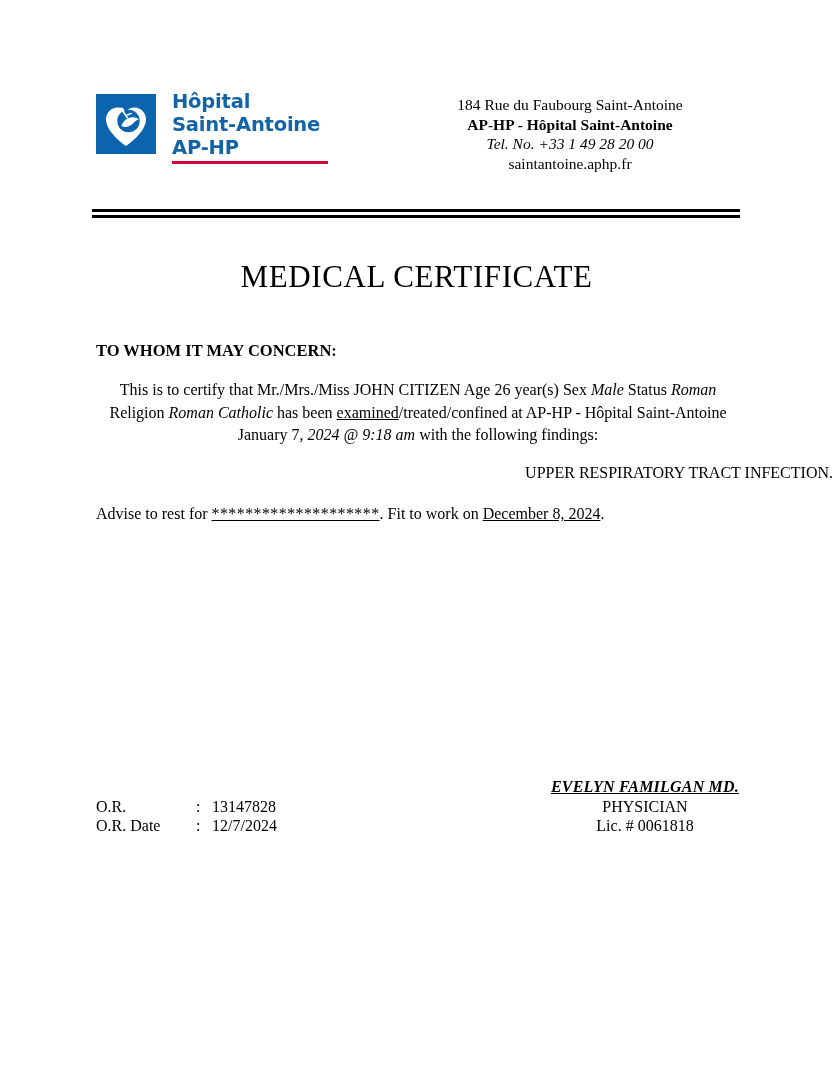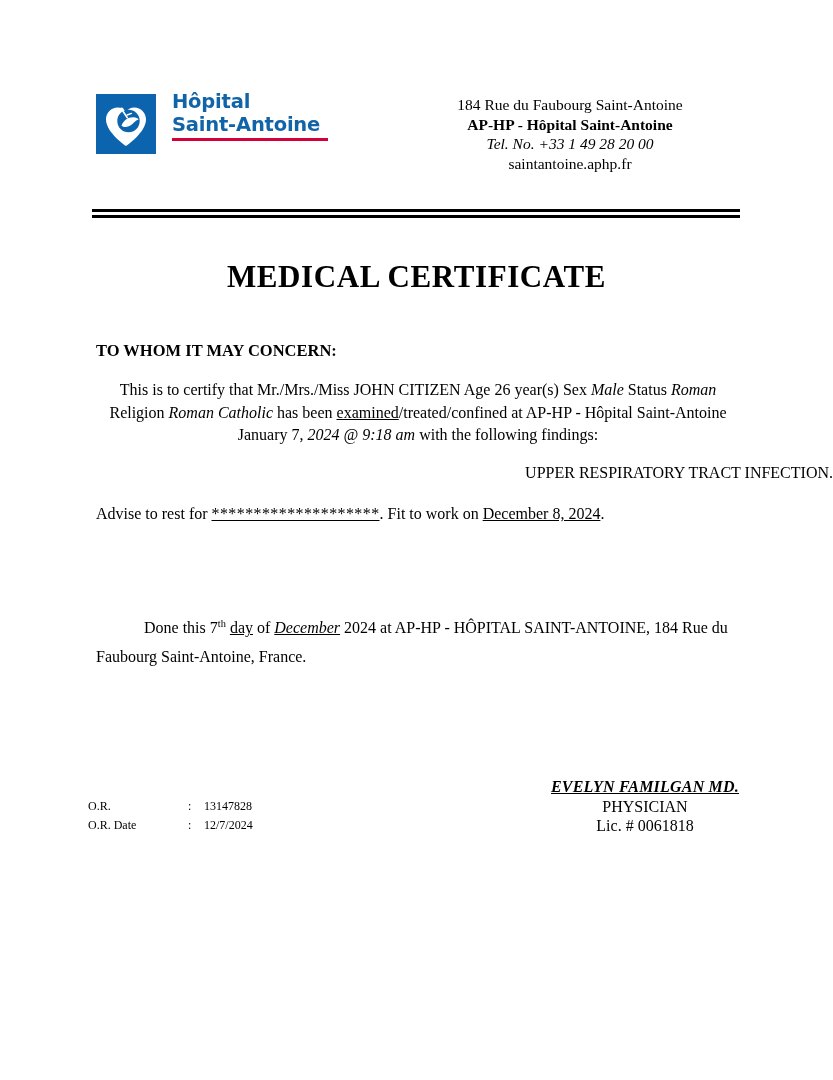--- a/index.html
+++ b/index.html
@@ -97,21 +97,21 @@
   .double-rule .r2 { height: 3px; background: #000; }
 
   
   .doc-title {
     position: absolute;
     left: 0;
     top: 232px;
     width: 833px;
     text-align: center;
     font-size: 31px;
-    font-weight: bold;
+    font-weight: normal;
     letter-spacing: 0.6px;
   }
 
   
   .concern {
     position: absolute;
     left: 96px;
     top: 314px;
     font-size: 16.5px;
     font-weight: bold;
@@ -162,23 +162,23 @@
     top: 586px;
     width: 644px;
     font-size: 16px;
     line-height: 29px;
     text-indent: 48px;
   }
 
   
   .or-block {
     position: absolute;
-    left: 88px;
+    left: 96px;
     top: 770px;
-    font-size: 12px;
+    font-size: 16px;
     line-height: 19px;
   }
   .or-row { display: block; white-space: pre; }
   .or-label {
     display: inline-block;
     width: 100px;
   }
   .or-colon {
     display: inline-block;
     width: 16px;
@@ -221,20 +221,21 @@
           <circle cx="32.5" cy="27" r="11.2" fill="#0B64AD"></circle>
           <path d="M25.5 31.5 C27.5 26.5 32 23 37.5 23.2 C40 23.3 41.8 24.2 42.6 25.4 C41 25.9 39.4 26.9 38.2 28.3 C36 30.9 33.1 32.6 29.8 33 C28.2 33.2 26.7 32.7 25.5 31.5 Z" fill="#FFFFFF"></path>
           <path d="M26.3 16.2 L31.2 23.6" stroke="#FFFFFF" stroke-width="1.7" fill="none" stroke-linecap="round"></path>
           <circle cx="25.6" cy="15.4" r="2.0" fill="#FFFFFF"></circle>
           <path d="M31.2 21.0 L35.4 19.4" stroke="#FFFFFF" stroke-width="1.5" fill="none" stroke-linecap="round"></path>
         </svg>
       </div>
       <div class="logo-words">
         <div class="lw">Hôpital</div>
         <div class="lw">Saint-Antoine</div>
+        <div class="lw">AP-HP</div>
         <div class="logo-rule"></div>
       </div>
     </div>
 
     <div class="hosp-info">
       <div>184 Rue du Faubourg Saint-Antoine</div>
       <div class="bold">AP-HP - Hôpital Saint-Antoine</div>
       <div class="ital">Tel. No. +33 1 49 28 20 00</div>
       <div>saintantoine.aphp.fr</div>
     </div>
@@ -272,30 +273,20 @@
 
   <div class="findings">UPPER RESPIRATORY TRACT INFECTION.</div>
 
   <div class="advise">
     <span>Advise to rest for</span>
     <span class="stars">********************</span><span>. Fit to work on</span>
     <span class="u">December 8, 2024</span><span>.</span>
   </div>
 
 
-  <div class="done-para">
-    <span>Done this</span>
-    <span>7</span><sup>th</sup>
-    <span class="u">day</span>
-    <span>of</span>
-    <span class="ui">December</span>
-    <span>2024</span>
-    <span>at</span>
-    <span>AP-HP - HÔPITAL SAINT-ANTOINE, 184 Rue du Faubourg Saint-Antoine, France.</span>
-  </div>
 
   <div class="or-block">
     <span class="or-row"><span class="or-label">O.R.</span><span class="or-colon">:</span><span>13147828</span></span>
     <span class="or-row"><span class="or-label">O.R. Date</span><span class="or-colon">:</span><span>12/7/2024</span></span>
   </div>
 
   <div class="sign-block">
     <div class="sign-name">EVELYN FAMILGAN MD.</div>
     <div>PHYSICIAN</div>
     <div>Lic. # 0061818</div>

